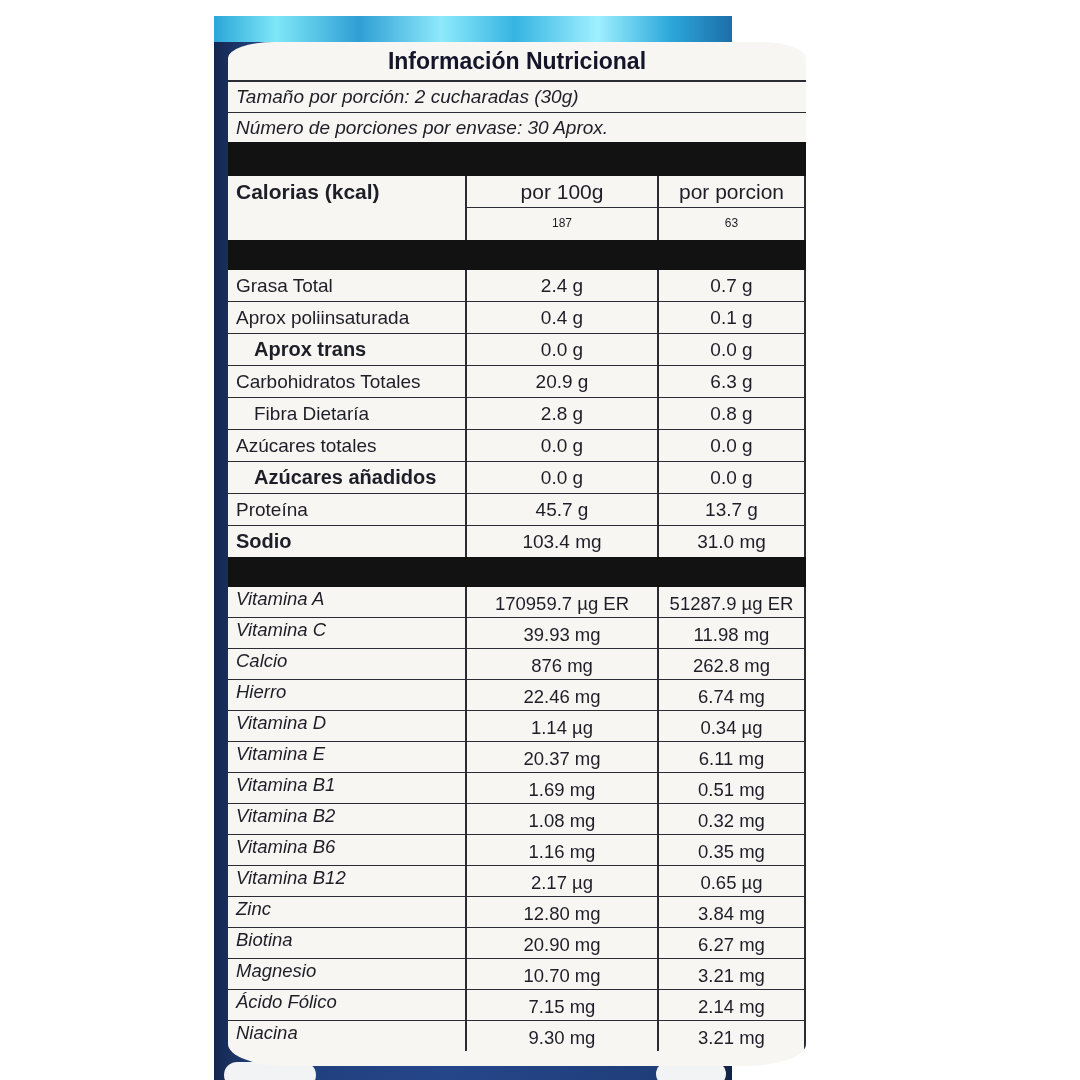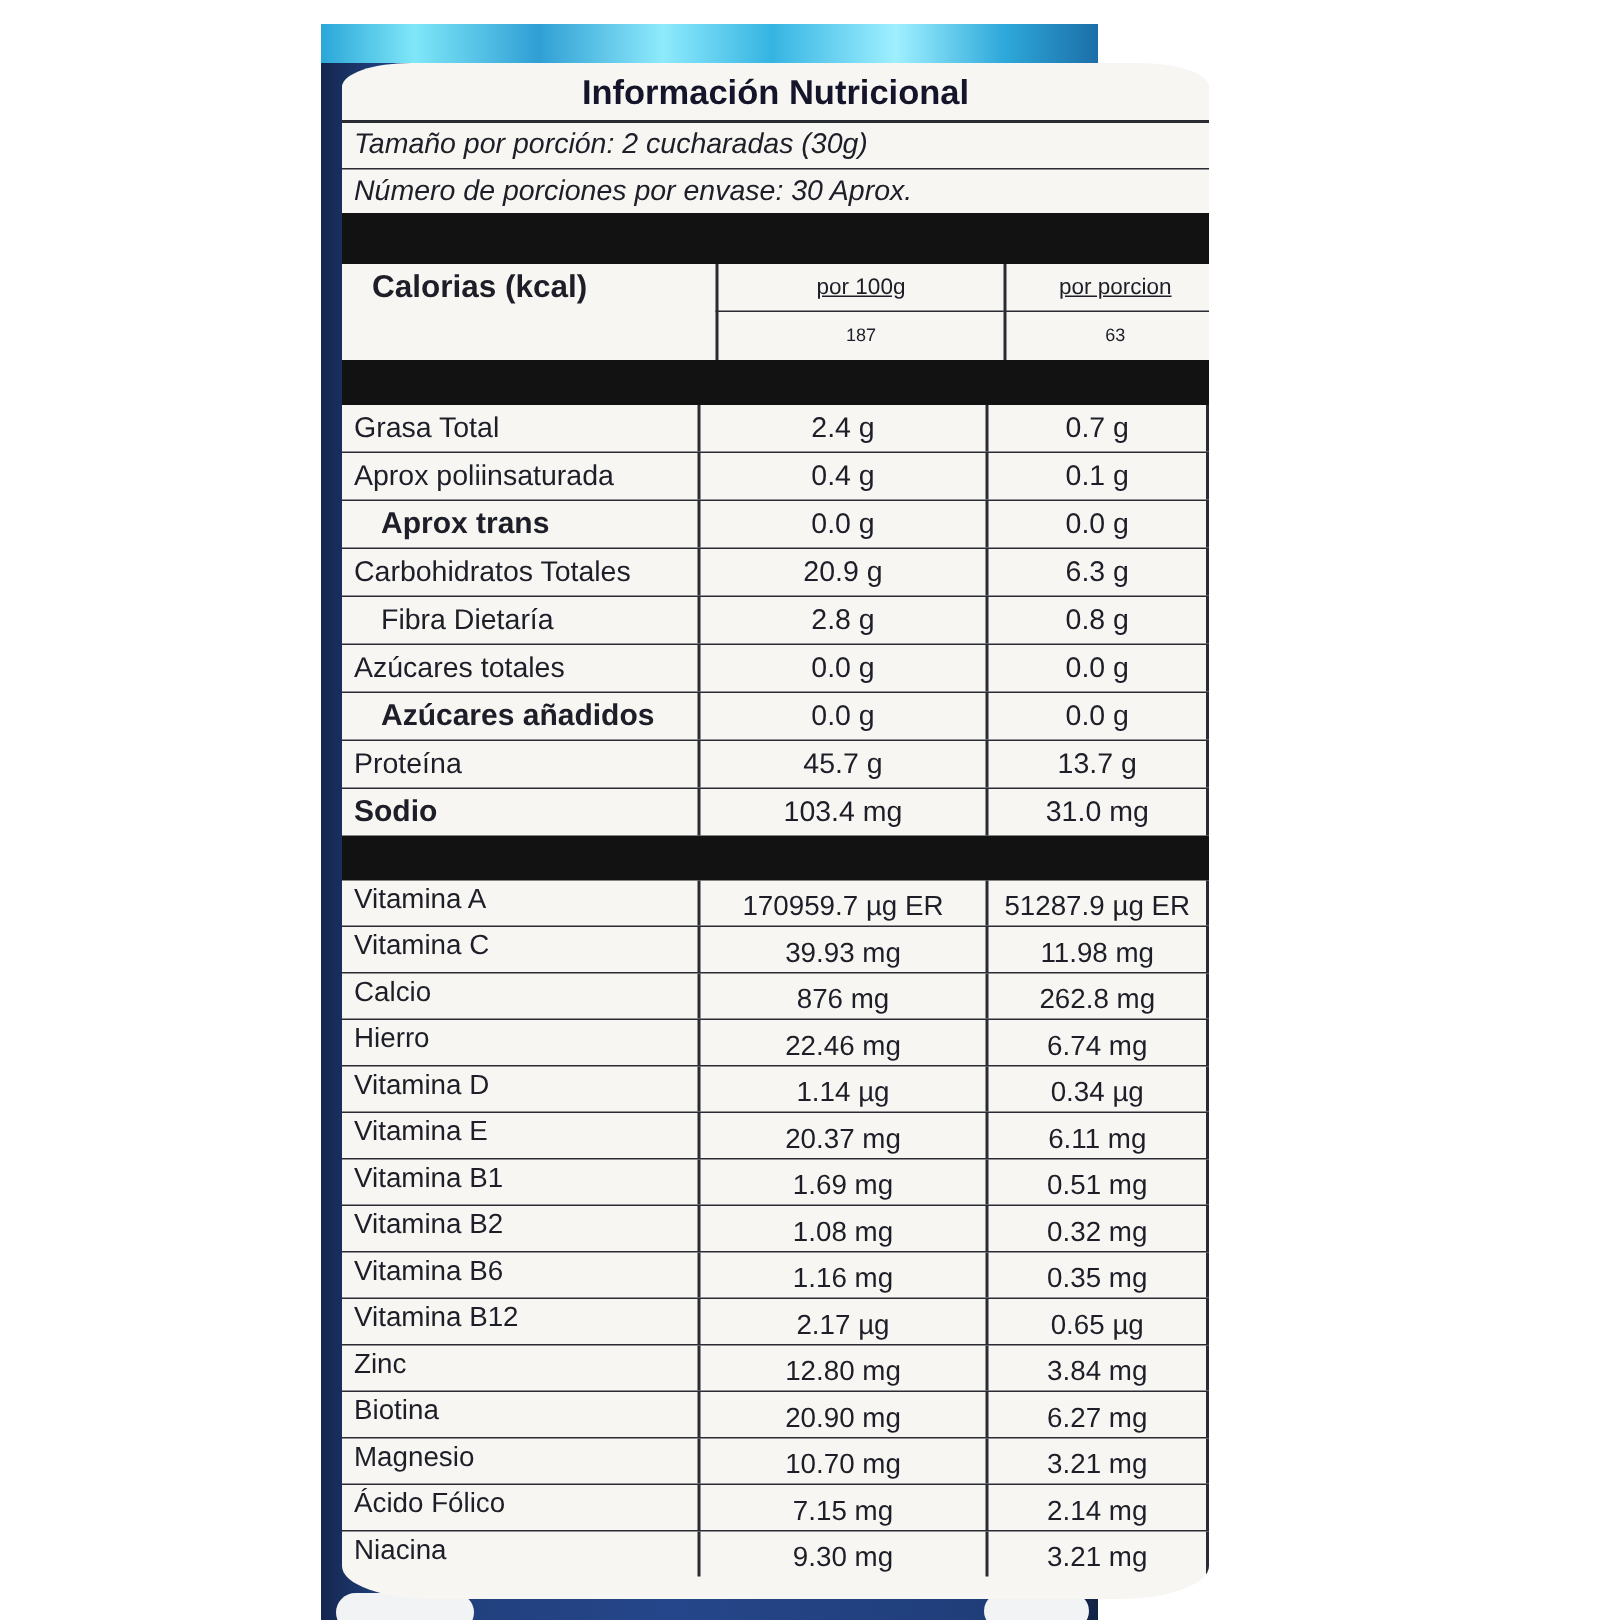--- a/index.html
+++ b/index.html
@@ -25,32 +25,32 @@
   .serv.first{border-bottom:1.5px solid #2b2b33;}
   .bar{height:34px;background:#121212;}
   .bar.thin{height:30px;}
 
   .grid{display:grid;grid-template-columns:237px 192px 149px;}
   .cell{box-sizing:border-box;}
   .vline{border-left:2px solid #2b2b33;}
   .hline{border-bottom:1.6px solid #2b2b33;}
 
   
-  .cal{height:64px;padding-left:12px;}
+  .cal{height:64px;}
   .cal .namecell{grid-row:1 / span 2;font-weight:bold;font-size:21px;display:flex;align-items:flex-start;
     padding:4px 0 0 8px;}
-  .cal .hd{height:32px;line-height:32px;text-align:center;font-size:15px;text-decoration:underline;}
+  .cal .hd{height:32px;line-height:32px;text-align:center;font-size:21px;}
   .cal .val{height:32px;line-height:30px;text-align:center;font-size:12px;}
 
   
   .row{display:grid;grid-template-columns:237px 192px 149px;}
   .row.m{height:31px;}
   .row.v{height:30px;}
   .name{padding-left:8px;font-size:19px;display:flex;align-items:center;}
-  .row.v .name{align-items:flex-start;padding-top:1px;font-size:18.5px;}
+  .row.v .name{align-items:flex-start;padding-top:1px;font-size:18.5px;font-style:italic;}
   .num{text-align:left;font-size:19px;display:flex;align-items:center;justify-content:center;}
   .row.v .num{align-items:flex-end;padding-bottom:2px;font-size:18.5px;}
   .indent .name{padding-left:26px;}
   .bold .name{font-weight:bold;font-size:20px;}
   .rightedge{border-right:2px solid #2b2b33;}
 </style>
 </head>
 <body>
 
 <div class="stage">

